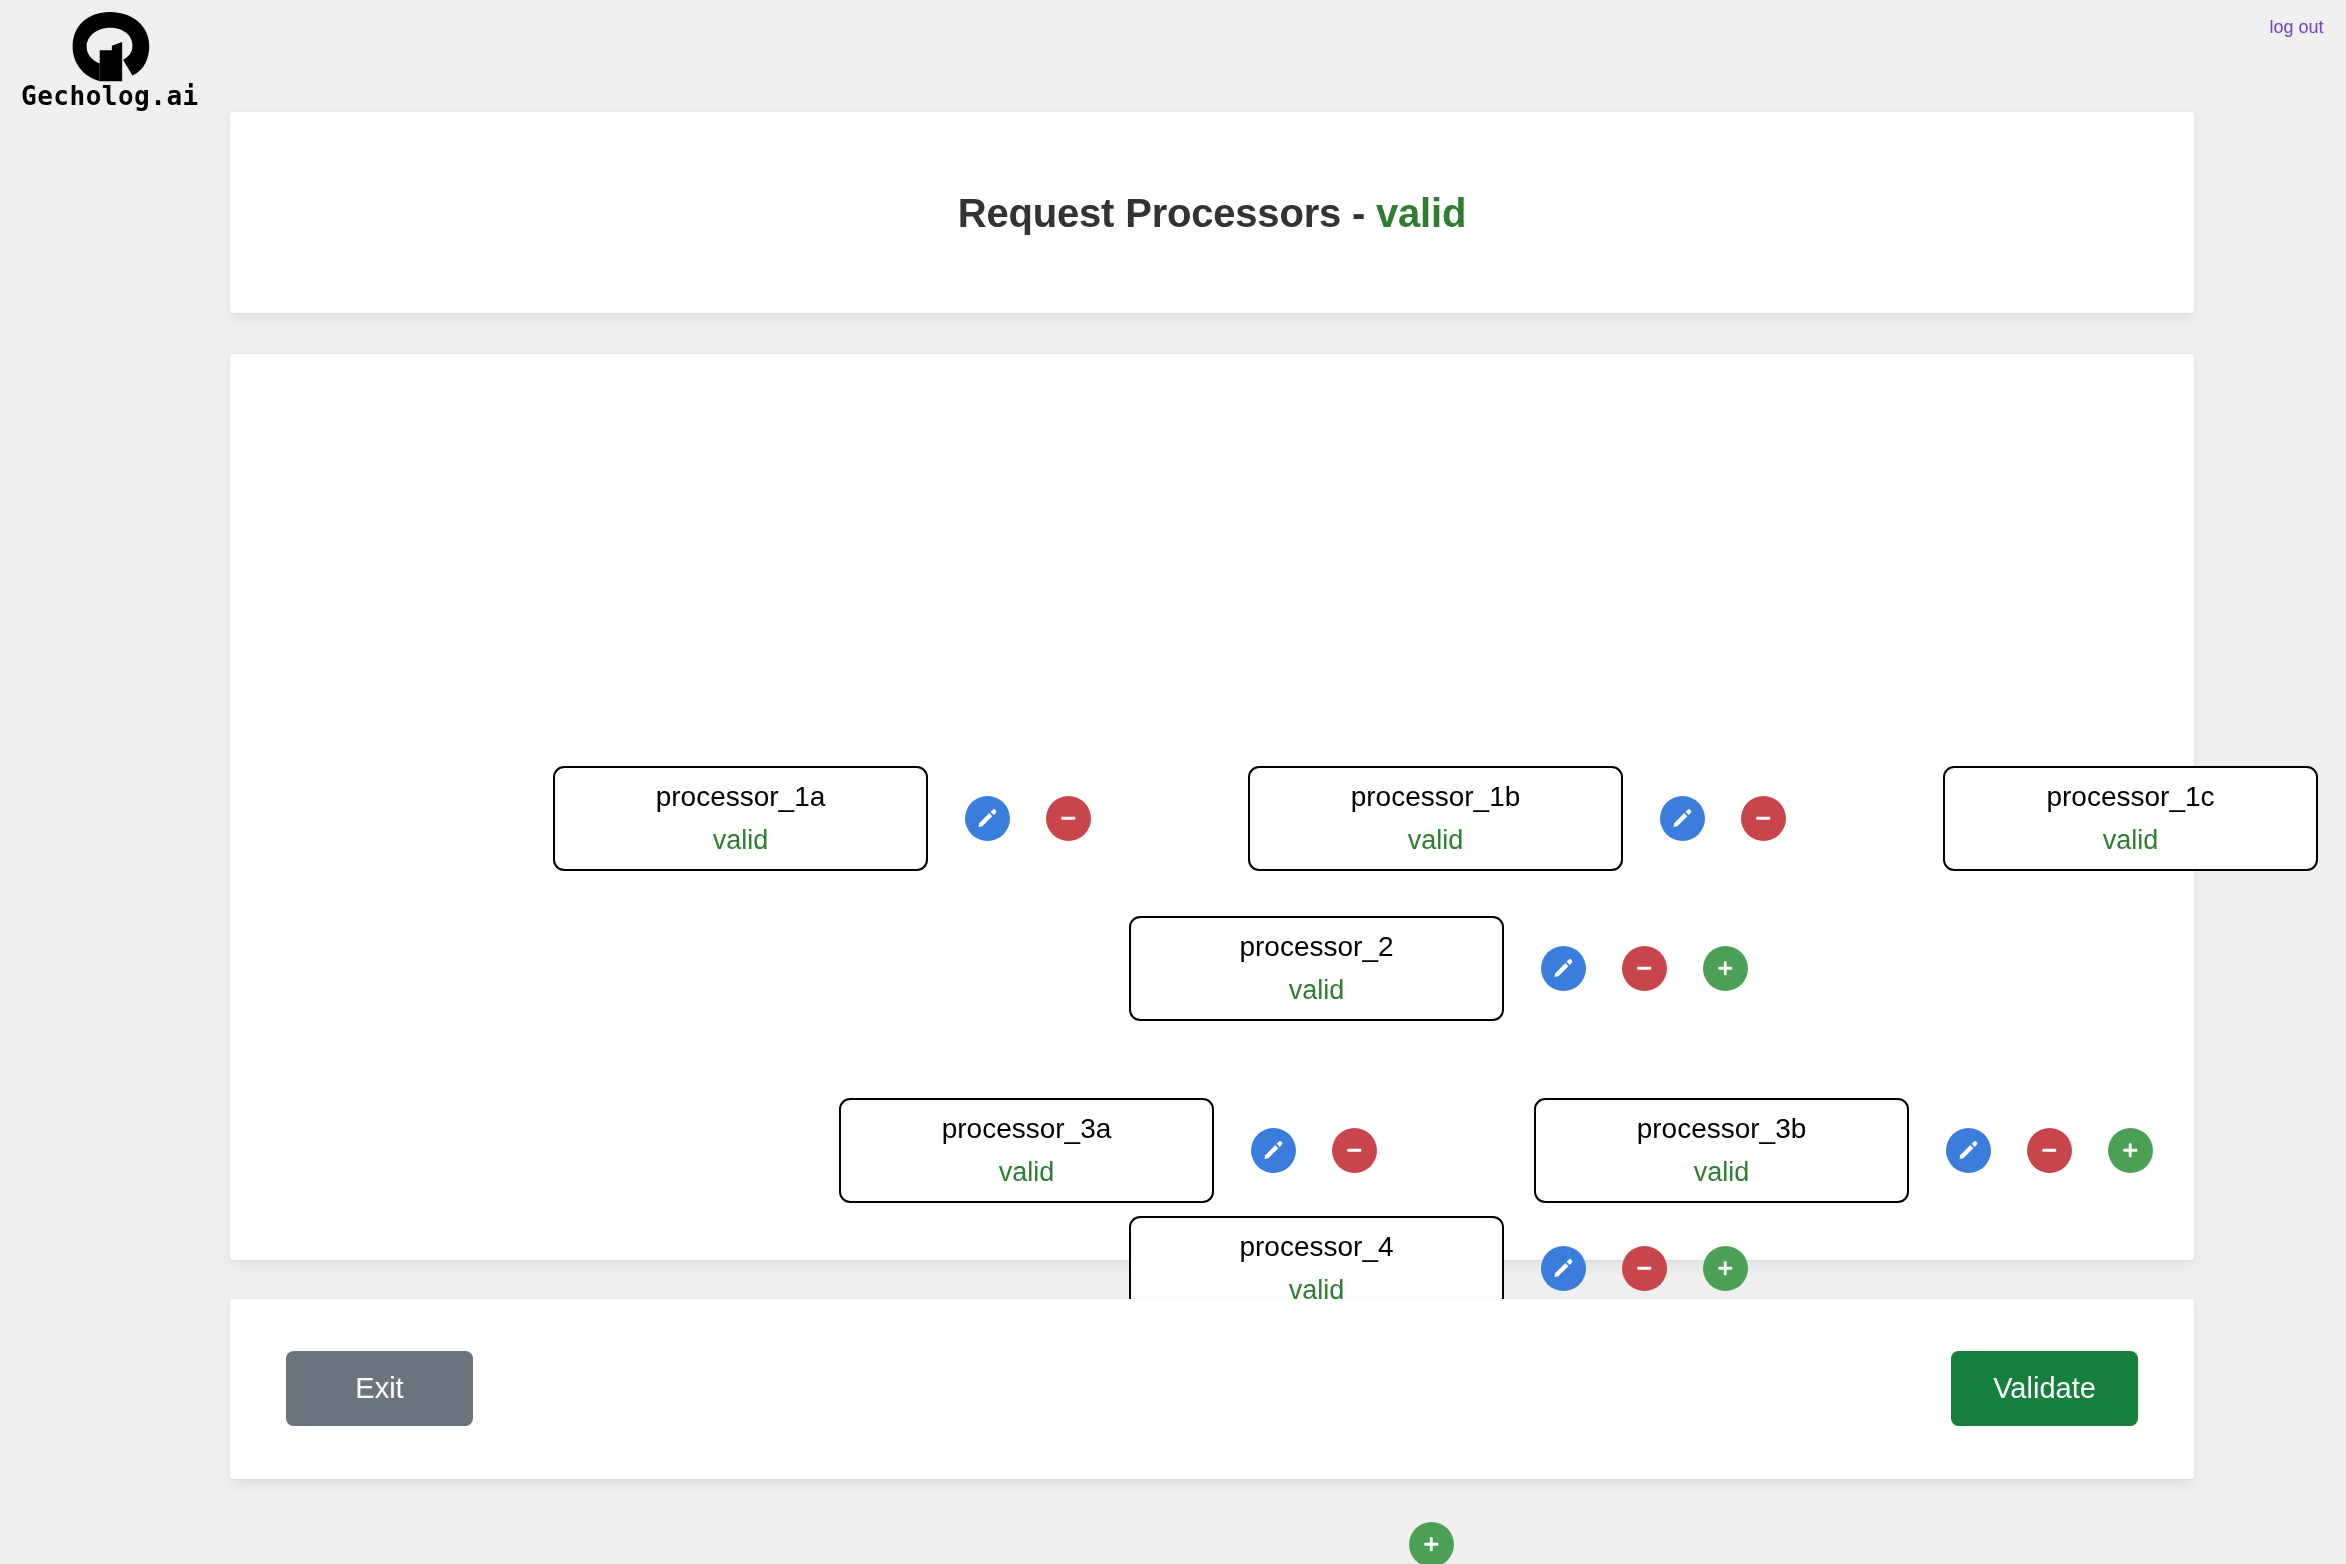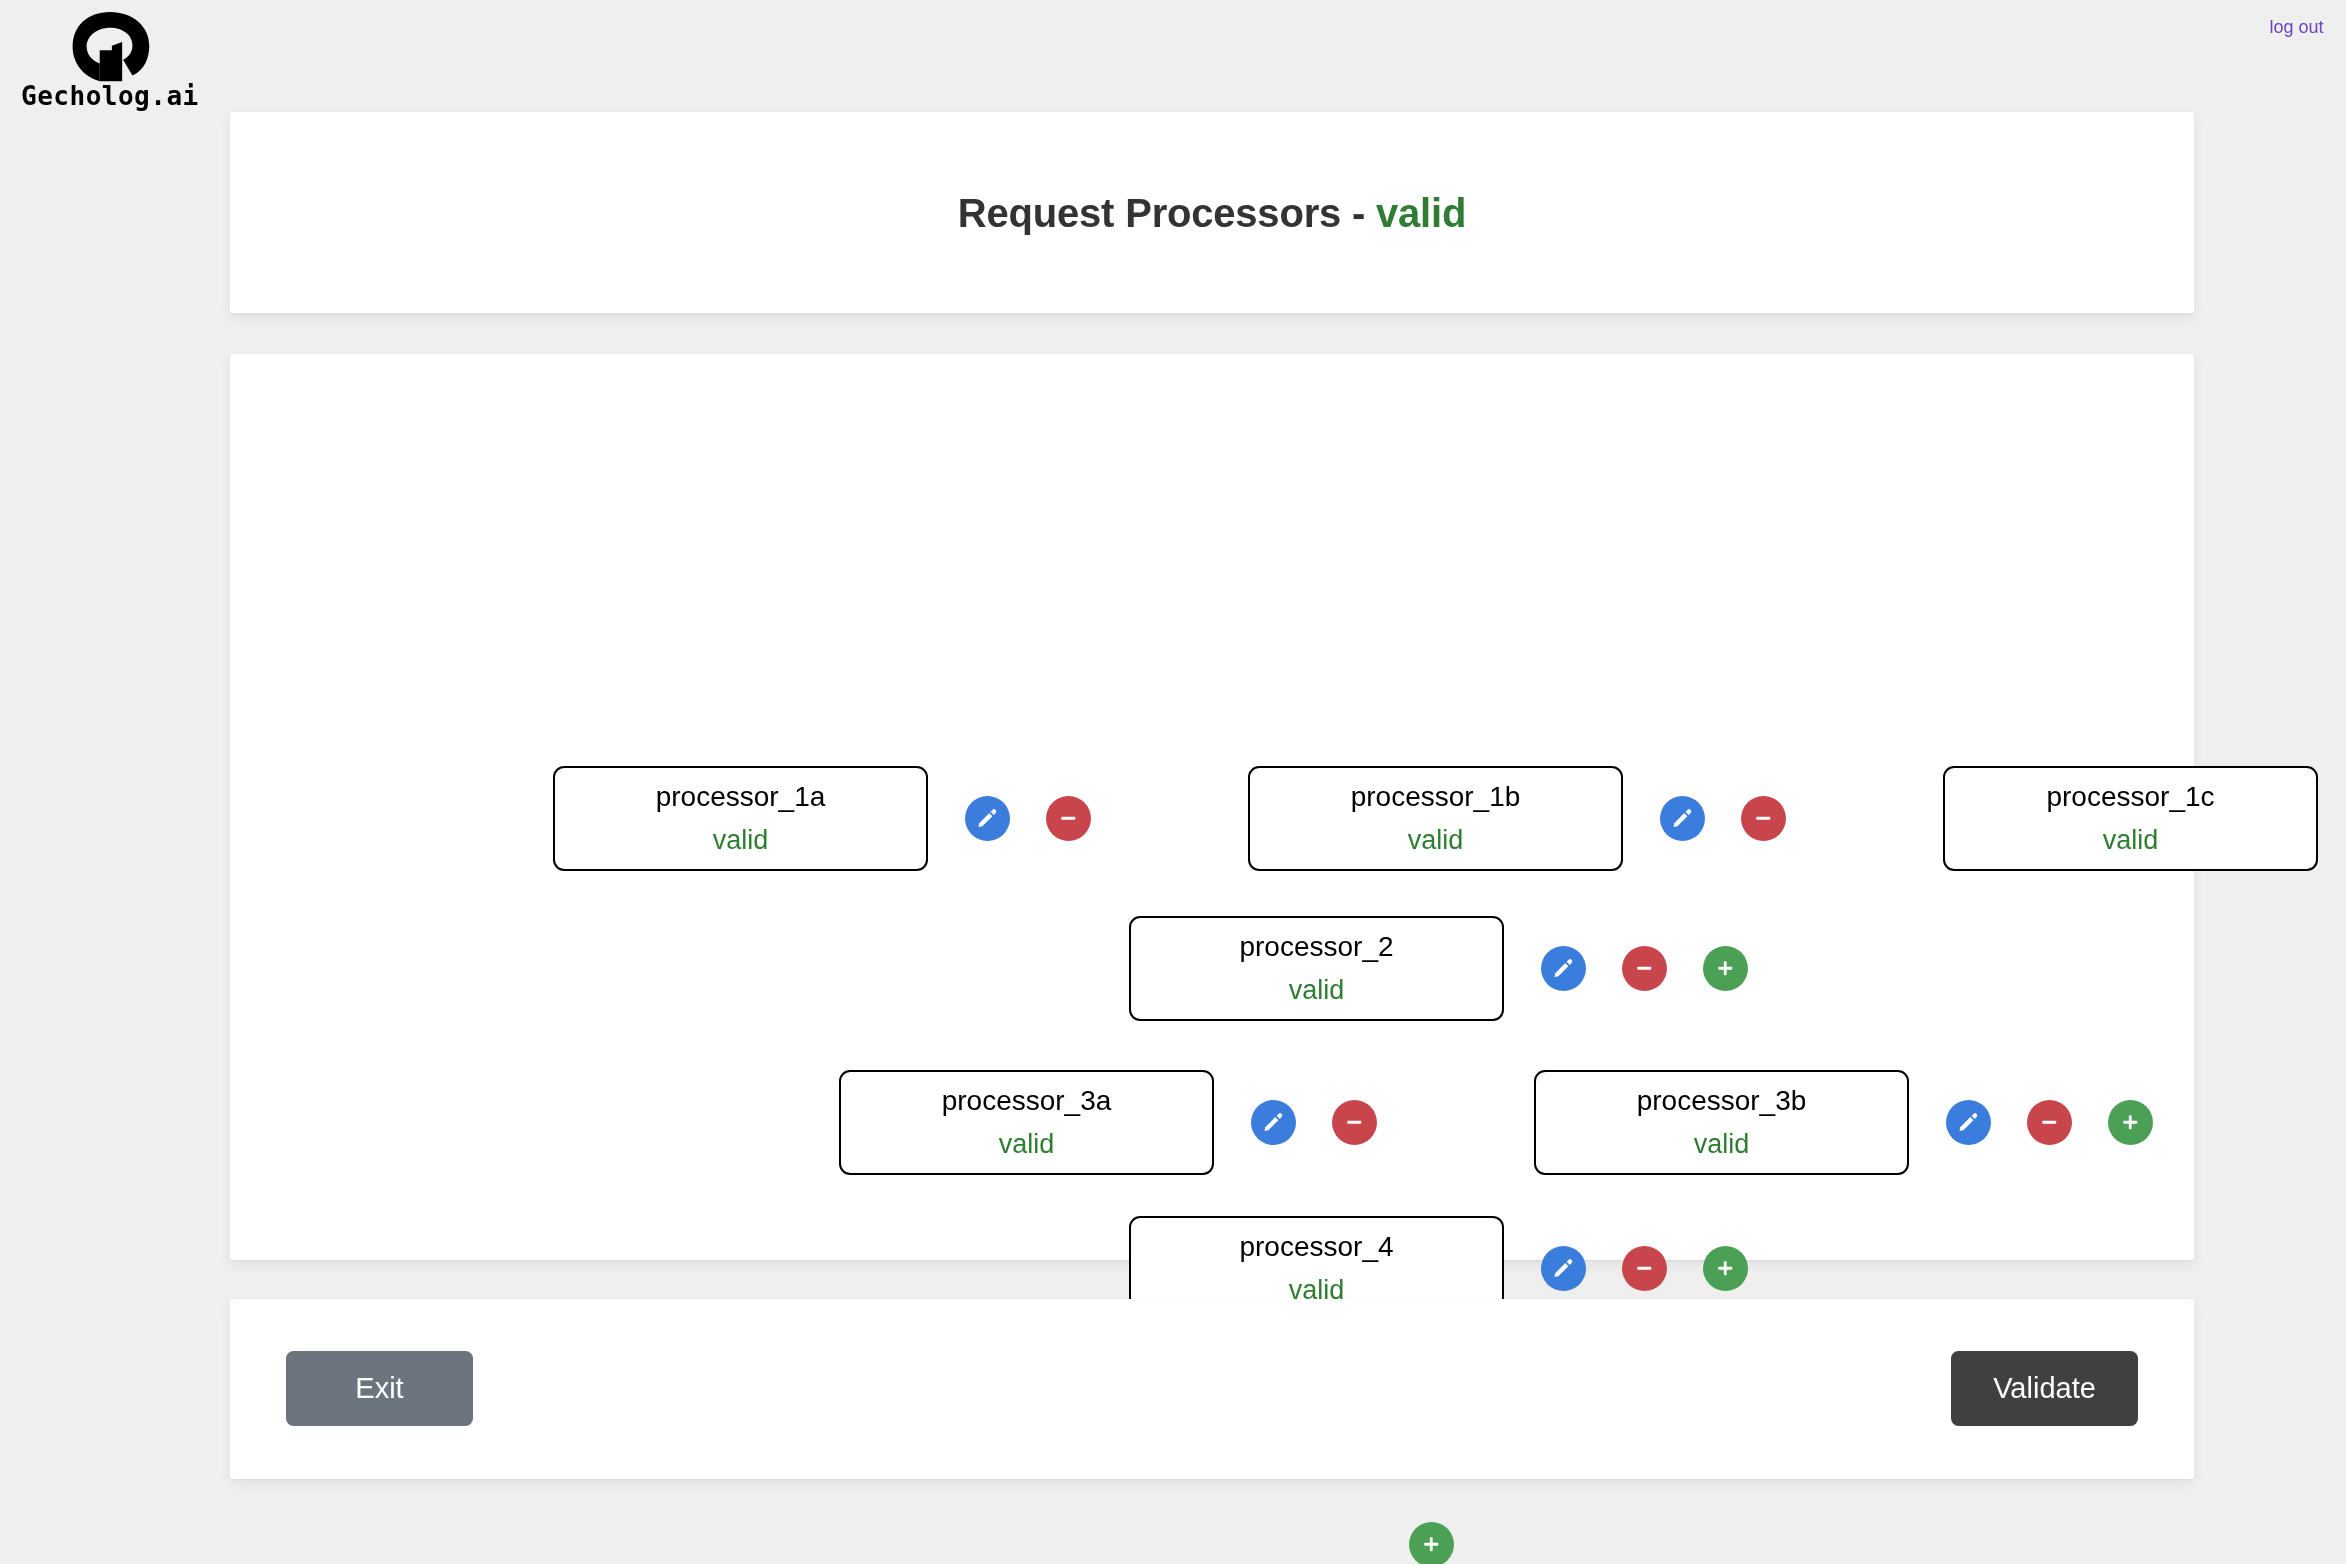--- a/index.html
+++ b/index.html
@@ -87,41 +87,41 @@
   .cbtn.remove { background: #c9454c; }
   .cbtn.add    { background: #4ca055; }
   .cbtn svg { display: block; }
 
   .gap-s { width: 37px; }   
   .gap-b { width: 36px; }   
   .gap-x { width: 157px; }  
 
   #row1 { left: 323px; top: 412px; }
   #row2 { left: 899px; top: 562px; }
-  #row3 { left: 609px; top: 716px; }
+  #row3 { left: 609px; top: 744px; }
   #row4 { left: 899px; top: 862px; }
   #row5 { left: 899px; top: 1012px; }
 
   .addrow {
     position: absolute;
     left: 1179px; top: 1168px;
   }
 
   
   .abtn {
     position: absolute;
     border: none; border-radius: 7.5px;
     color: #ffffff;
     font-size: 29px;
     font-family: "Liberation Sans", sans-serif;
     cursor: pointer;
     display: flex; align-items: center; justify-content: center;
   }
   #exit-button     { left: 56px;  top: 52px; width: 187px; height: 75px; background: #6c757d; }
-  #validate-button { right: 56px; top: 52px; width: 187px; height: 75px; background: #404040; }
+  #validate-button { right: 56px; top: 52px; width: 187px; height: 75px; background: #15803d; }
 </style>
 </head>
 <body>
 
 <div class="page">
 
   <div class="brand">
     <svg class="brand-mark" width="86" height="75" viewBox="0 0 92 80" aria-hidden="true">
       <path fill="#000000" d="M46 2 C22 2 6 17 6 39 C6 58 19 72 35 76 L35 57 C27 54 21 48 21 39
                C21 28 32 19 46 19 C60 19 70 27 70 38 C70 45 66 50 60 53 L70 70

